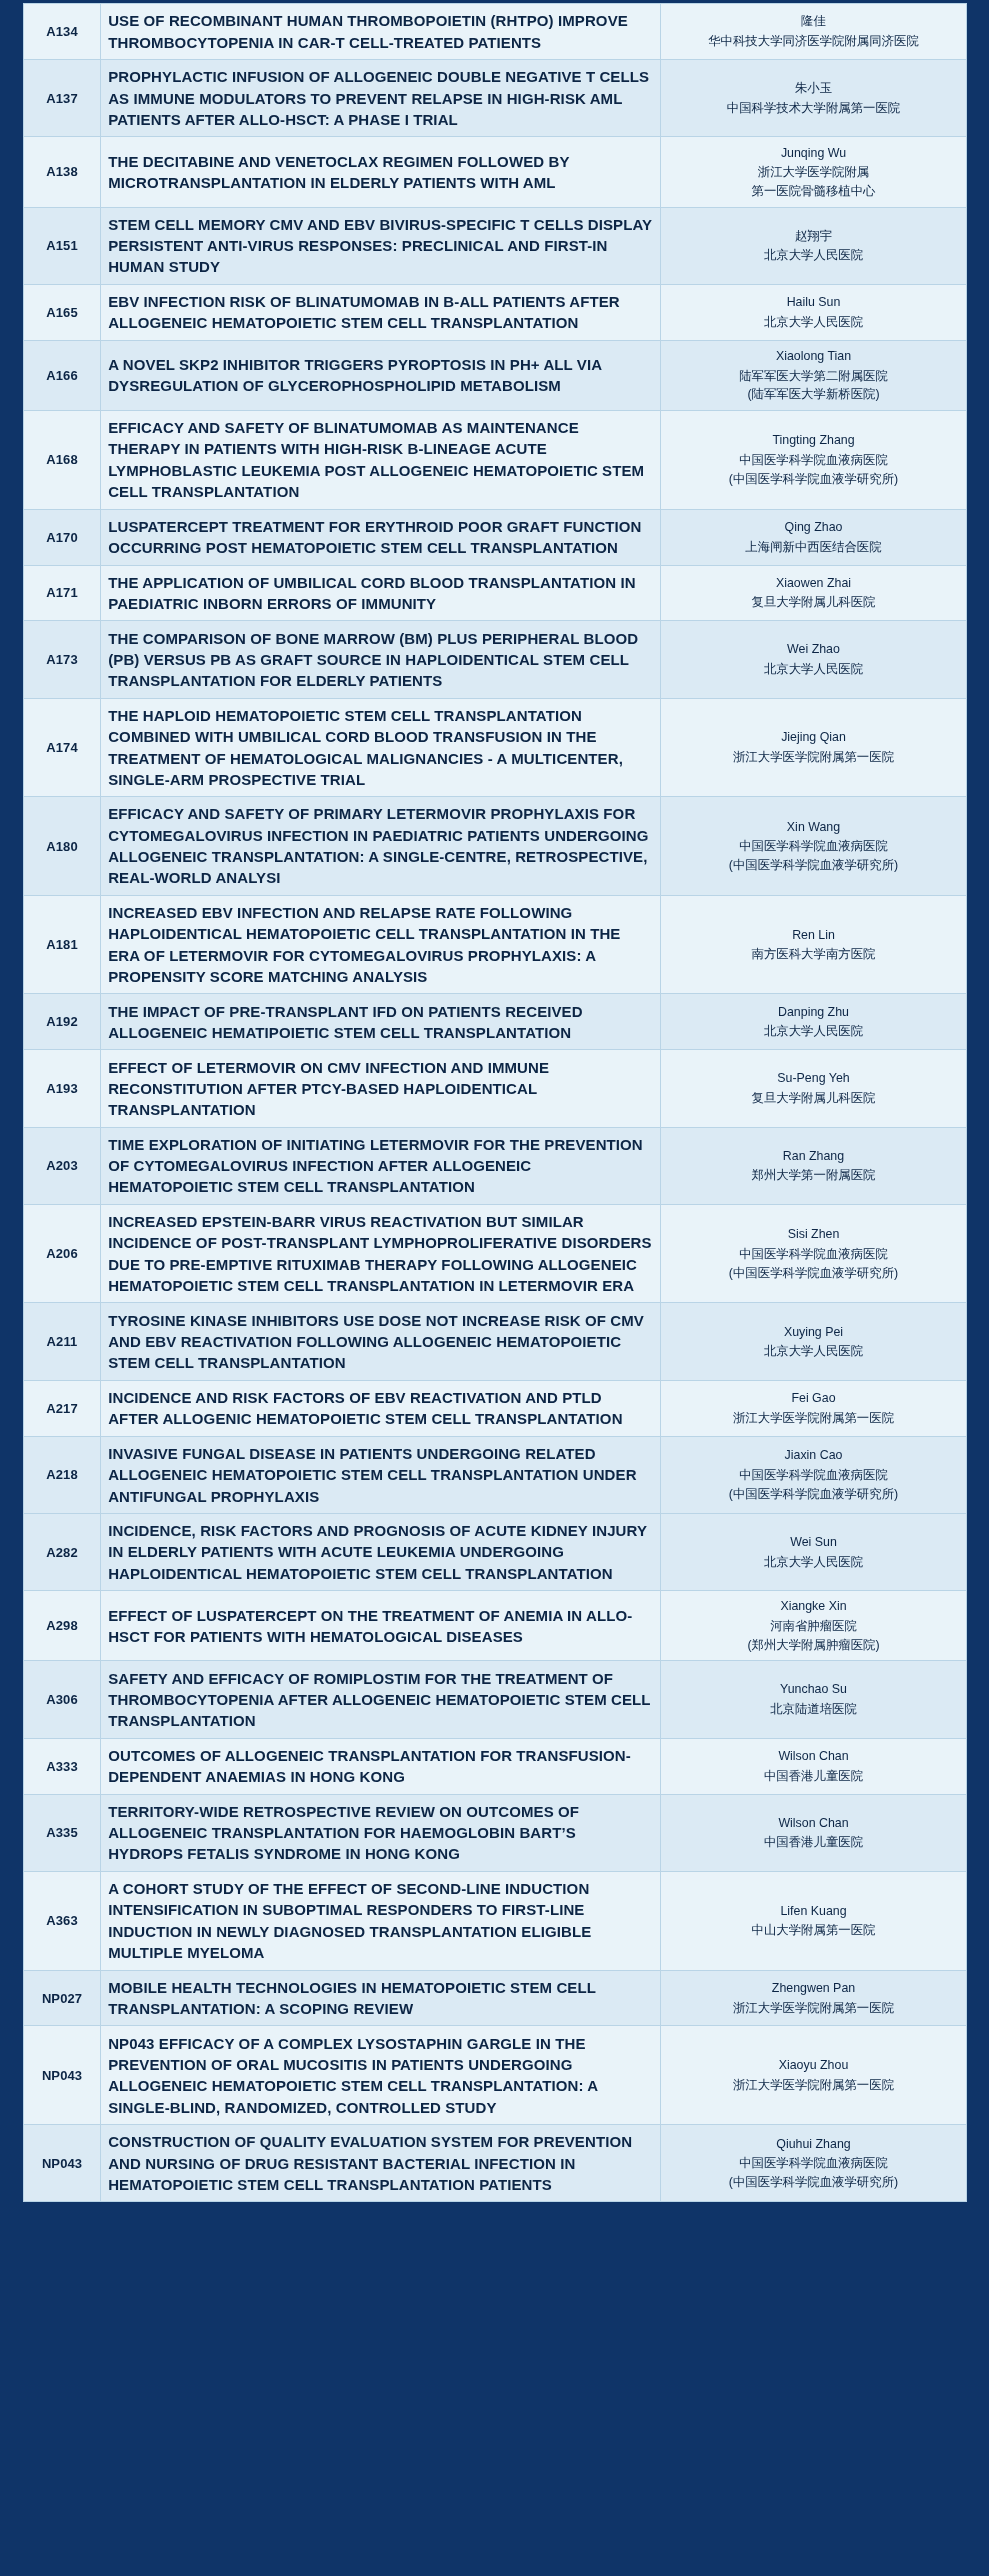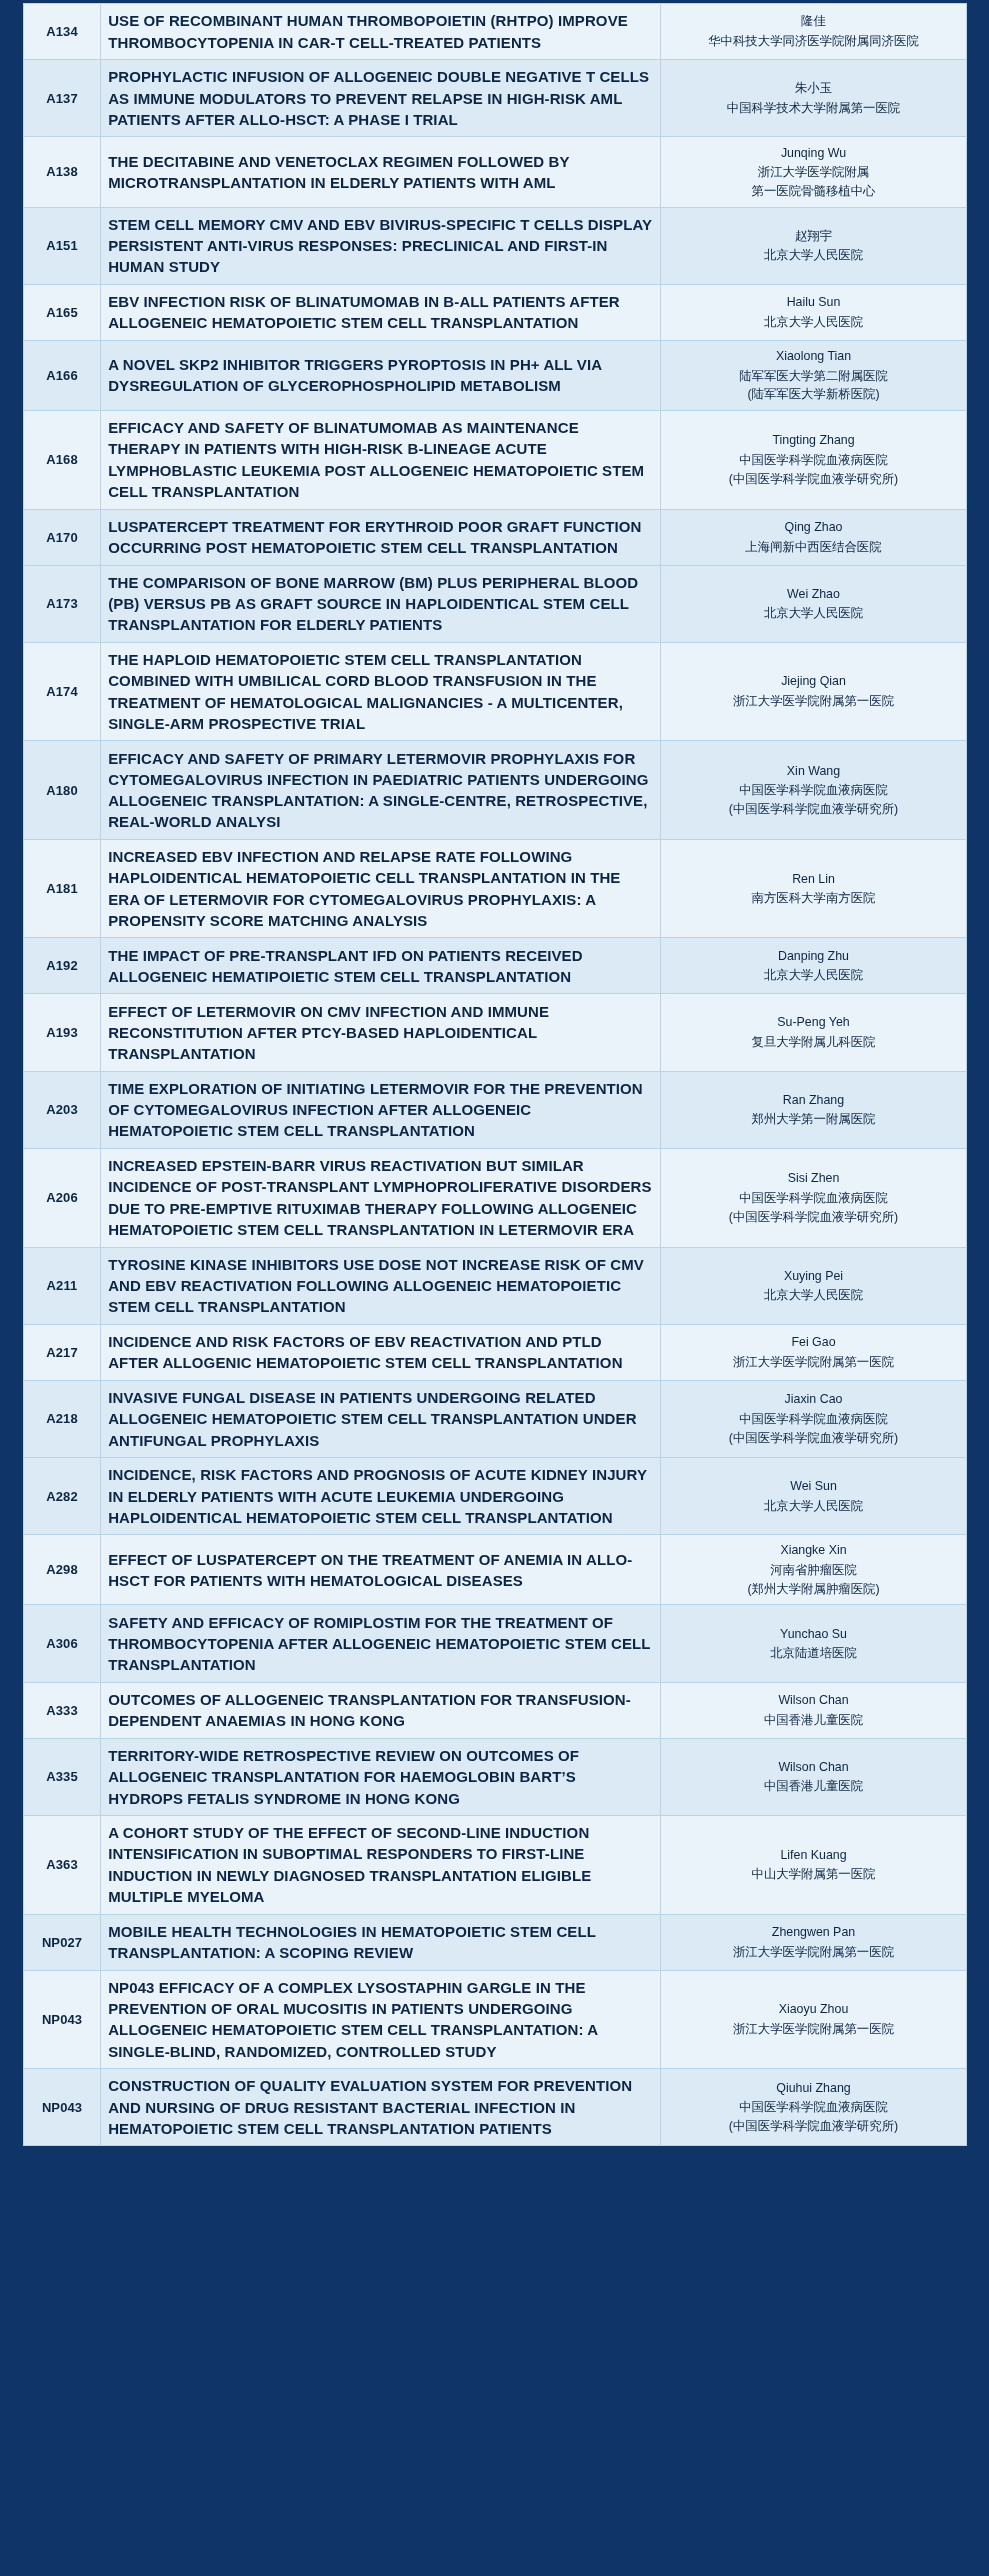--- a/index.html
+++ b/index.html
@@ -169,20 +169,28 @@
           </td>
         </tr>
         <tr class="row-odd">
           <td class="cell-id">A170</td>
           <td class="cell-title">LUSPATERCEPT TREATMENT FOR ERYTHROID POOR GRAFT FUNCTION OCCURRING POST HEMATOPOIETIC STEM CELL TRANSPLANTATION</td>
           <td class="cell-author">
             <span class="author-name">Qing Zhao</span>
             <span class="author-affil">上海闸新中西医结合医院</span>
           </td>
         </tr>
+        <tr class="row-even">
+          <td class="cell-id">A171</td>
+          <td class="cell-title">THE APPLICATION OF UMBILICAL CORD BLOOD TRANSPLANTATION IN PAEDIATRIC INBORN ERRORS OF IMMUNITY</td>
+          <td class="cell-author">
+            <span class="author-name">Xiaowen Zhai</span>
+            <span class="author-affil">复旦大学附属儿科医院</span>
+          </td>
+        </tr>
         <tr class="row-odd">
           <td class="cell-id">A173</td>
           <td class="cell-title">THE COMPARISON OF BONE MARROW (BM) PLUS PERIPHERAL BLOOD (PB) VERSUS PB AS GRAFT SOURCE IN HAPLOIDENTICAL STEM CELL TRANSPLANTATION FOR ELDERLY PATIENTS</td>
           <td class="cell-author">
             <span class="author-name">Wei Zhao</span>
             <span class="author-affil">北京大学人民医院</span>
           </td>
         </tr>
         <tr class="row-even">
           <td class="cell-id">A174</td>

